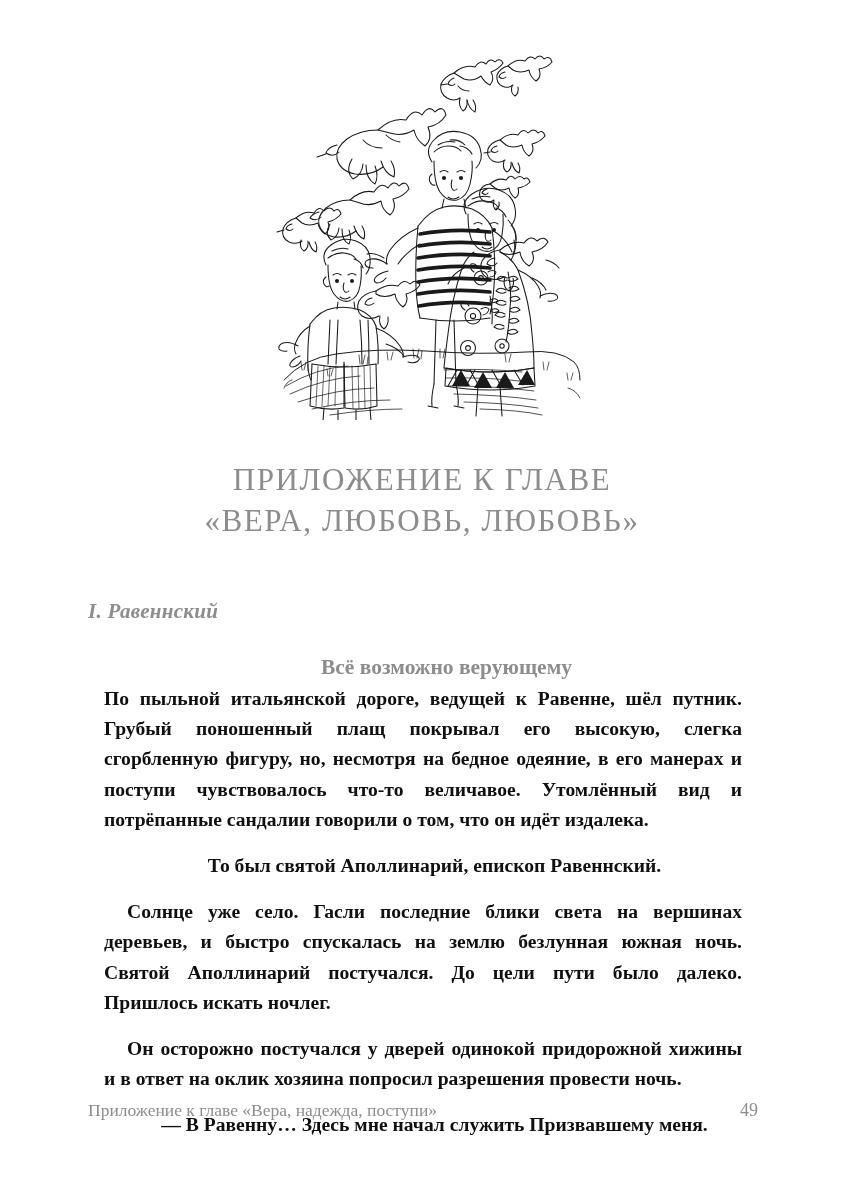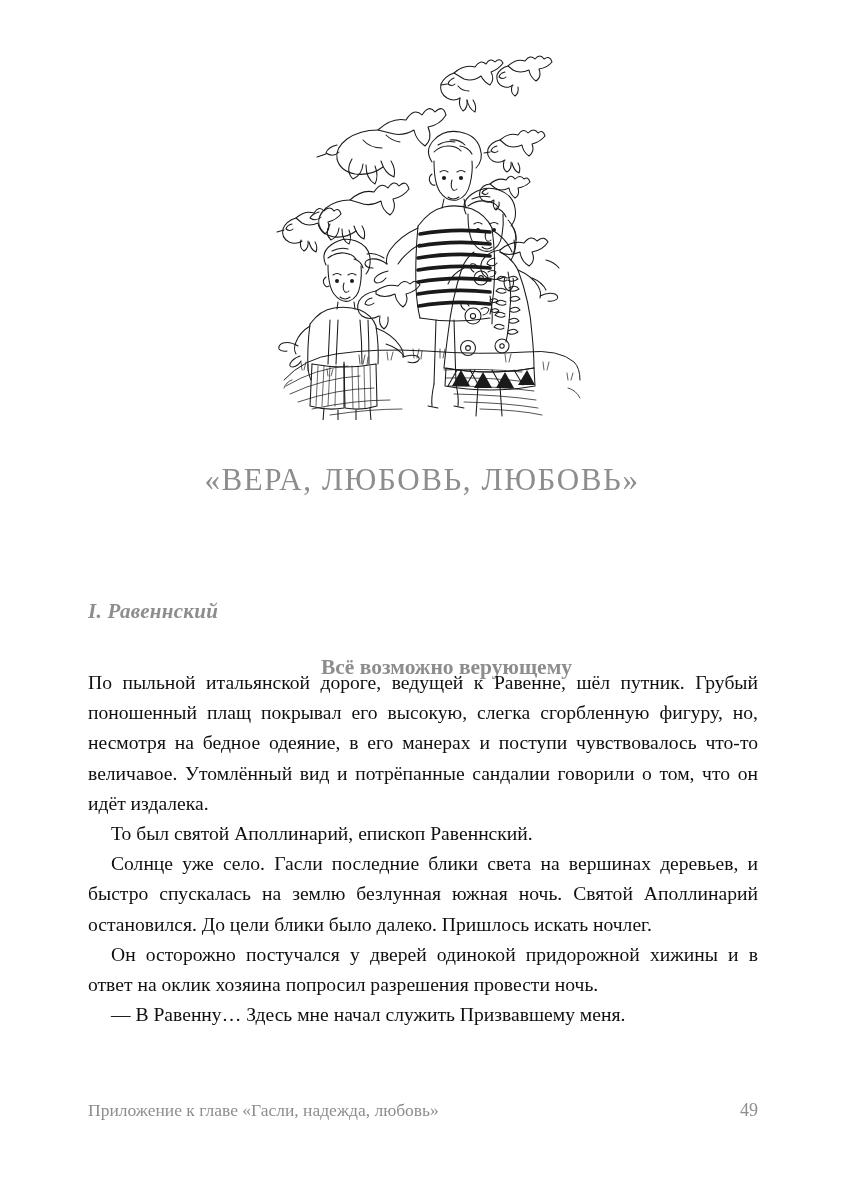--- a/index.html
+++ b/index.html
@@ -88,28 +88,29 @@
     left: 88px;
     top: 668px;
     width: 670px;
     font-size: 19.6px;
     line-height: 30.2px;
     color: #101010;
     text-align: justify;
     text-justify: inter-word;
   }
   .body-text p {
-    margin: 0;
+    margin: 16px;
     text-indent: 0;
+    font-weight: bold;
   }
   .body-text p.indent {
     text-indent: 23px;
   }
   .body-text p.last-flush {
-    text-align: left;
+    text-align: center;
   }
 
   
   .footer {
     position: absolute;
     left: 88px;
     top: 1100px;
     width: 670px;
     display: flex;
     justify-content: space-between;
@@ -391,33 +392,34 @@
           <path d="M84 338 l1 42 M90 338 l1 42 M96 338 l1 42 M102 338 l1 42"></path>
         </g>
 
         <path d="M56 380 l-2 26 M70 382 l0 26"></path>
         <path d="M88 382 l0 26 M102 380 l2 26"></path>
       </g>
     </svg>
   </div>
 
   <h1 class="chapter-title">
+    <span class="line">ПРИЛОЖЕНИЕ К ГЛАВЕ</span>
     <span class="line">«ВЕРА, ЛЮБОВЬ, ЛЮБОВЬ»</span>
   </h1>
 
   <h2 class="section-label">I. Равеннский</h2>
 
   <h3 class="story-title">Всё возможно верующему</h3>
 
   <div class="body-text">
     <p>По пыльной итальянской дороге, ведущей к Равенне, шёл путник. Грубый поношенный плащ покрывал его высокую, слегка сгорбленную фигуру, но, несмотря на бедное одеяние, в его манерах и поступи чувствовалось что-то величавое. Утомлённый вид и потрёпанные сандалии говорили о том, что он идёт издалека.</p>
     <p class="indent last-flush">То был святой Аполлинарий, епископ Равеннский.</p>
-    <p class="indent">Солнце уже село. Гасли последние блики света на вершинах деревьев, и быстро спускалась на землю безлунная южная ночь. Святой Аполлинарий остановился. До цели блики было далеко. Пришлось искать ночлег.</p>
+    <p class="indent">Солнце уже село. Гасли последние блики света на вершинах деревьев, и быстро спускалась на землю безлунная южная ночь. Святой Аполлинарий постучался. До цели пути было далеко. Пришлось искать ночлег.</p>
     <p class="indent">Он осторожно постучался у дверей одинокой придорожной хижины и в ответ на оклик хозяина попросил разрешения провести ночь.</p>
     <p class="indent last-flush">— В Равенну…  Здесь мне начал служить Призвавшему меня.</p>
   </div>
 
   <div class="footer">
-    <span class="footer-title">Приложение к главе «Гасли, надежда, любовь»</span>
+    <span class="footer-title">Приложение к главе «Вера, надежда, поступи»</span>
     <span class="footer-page">49</span>
   </div>
 
 </div>
 
 </body></html>

